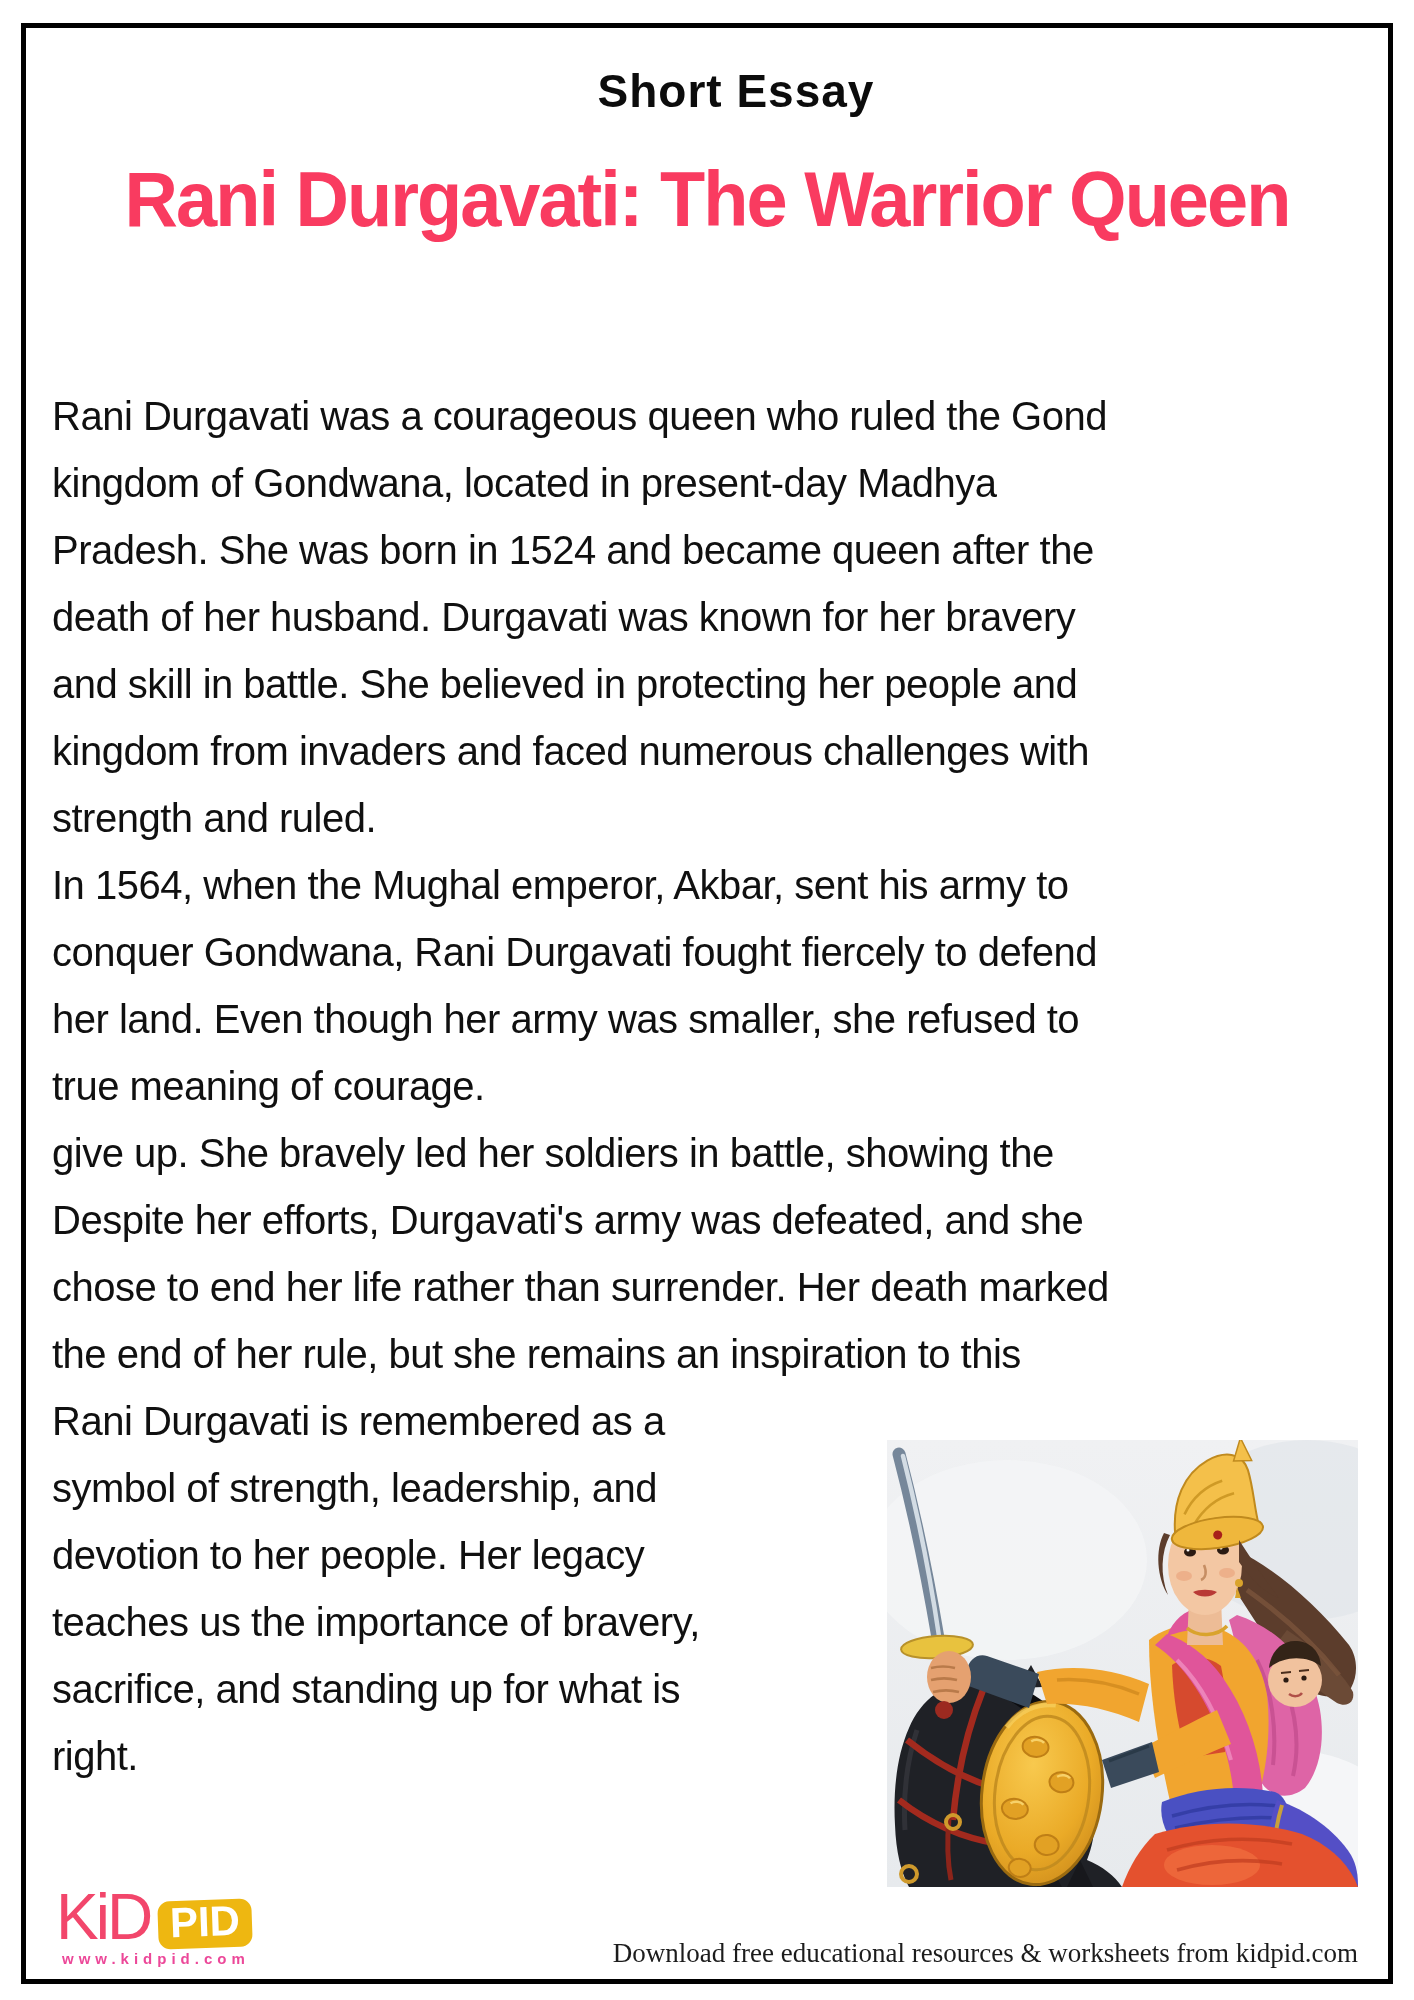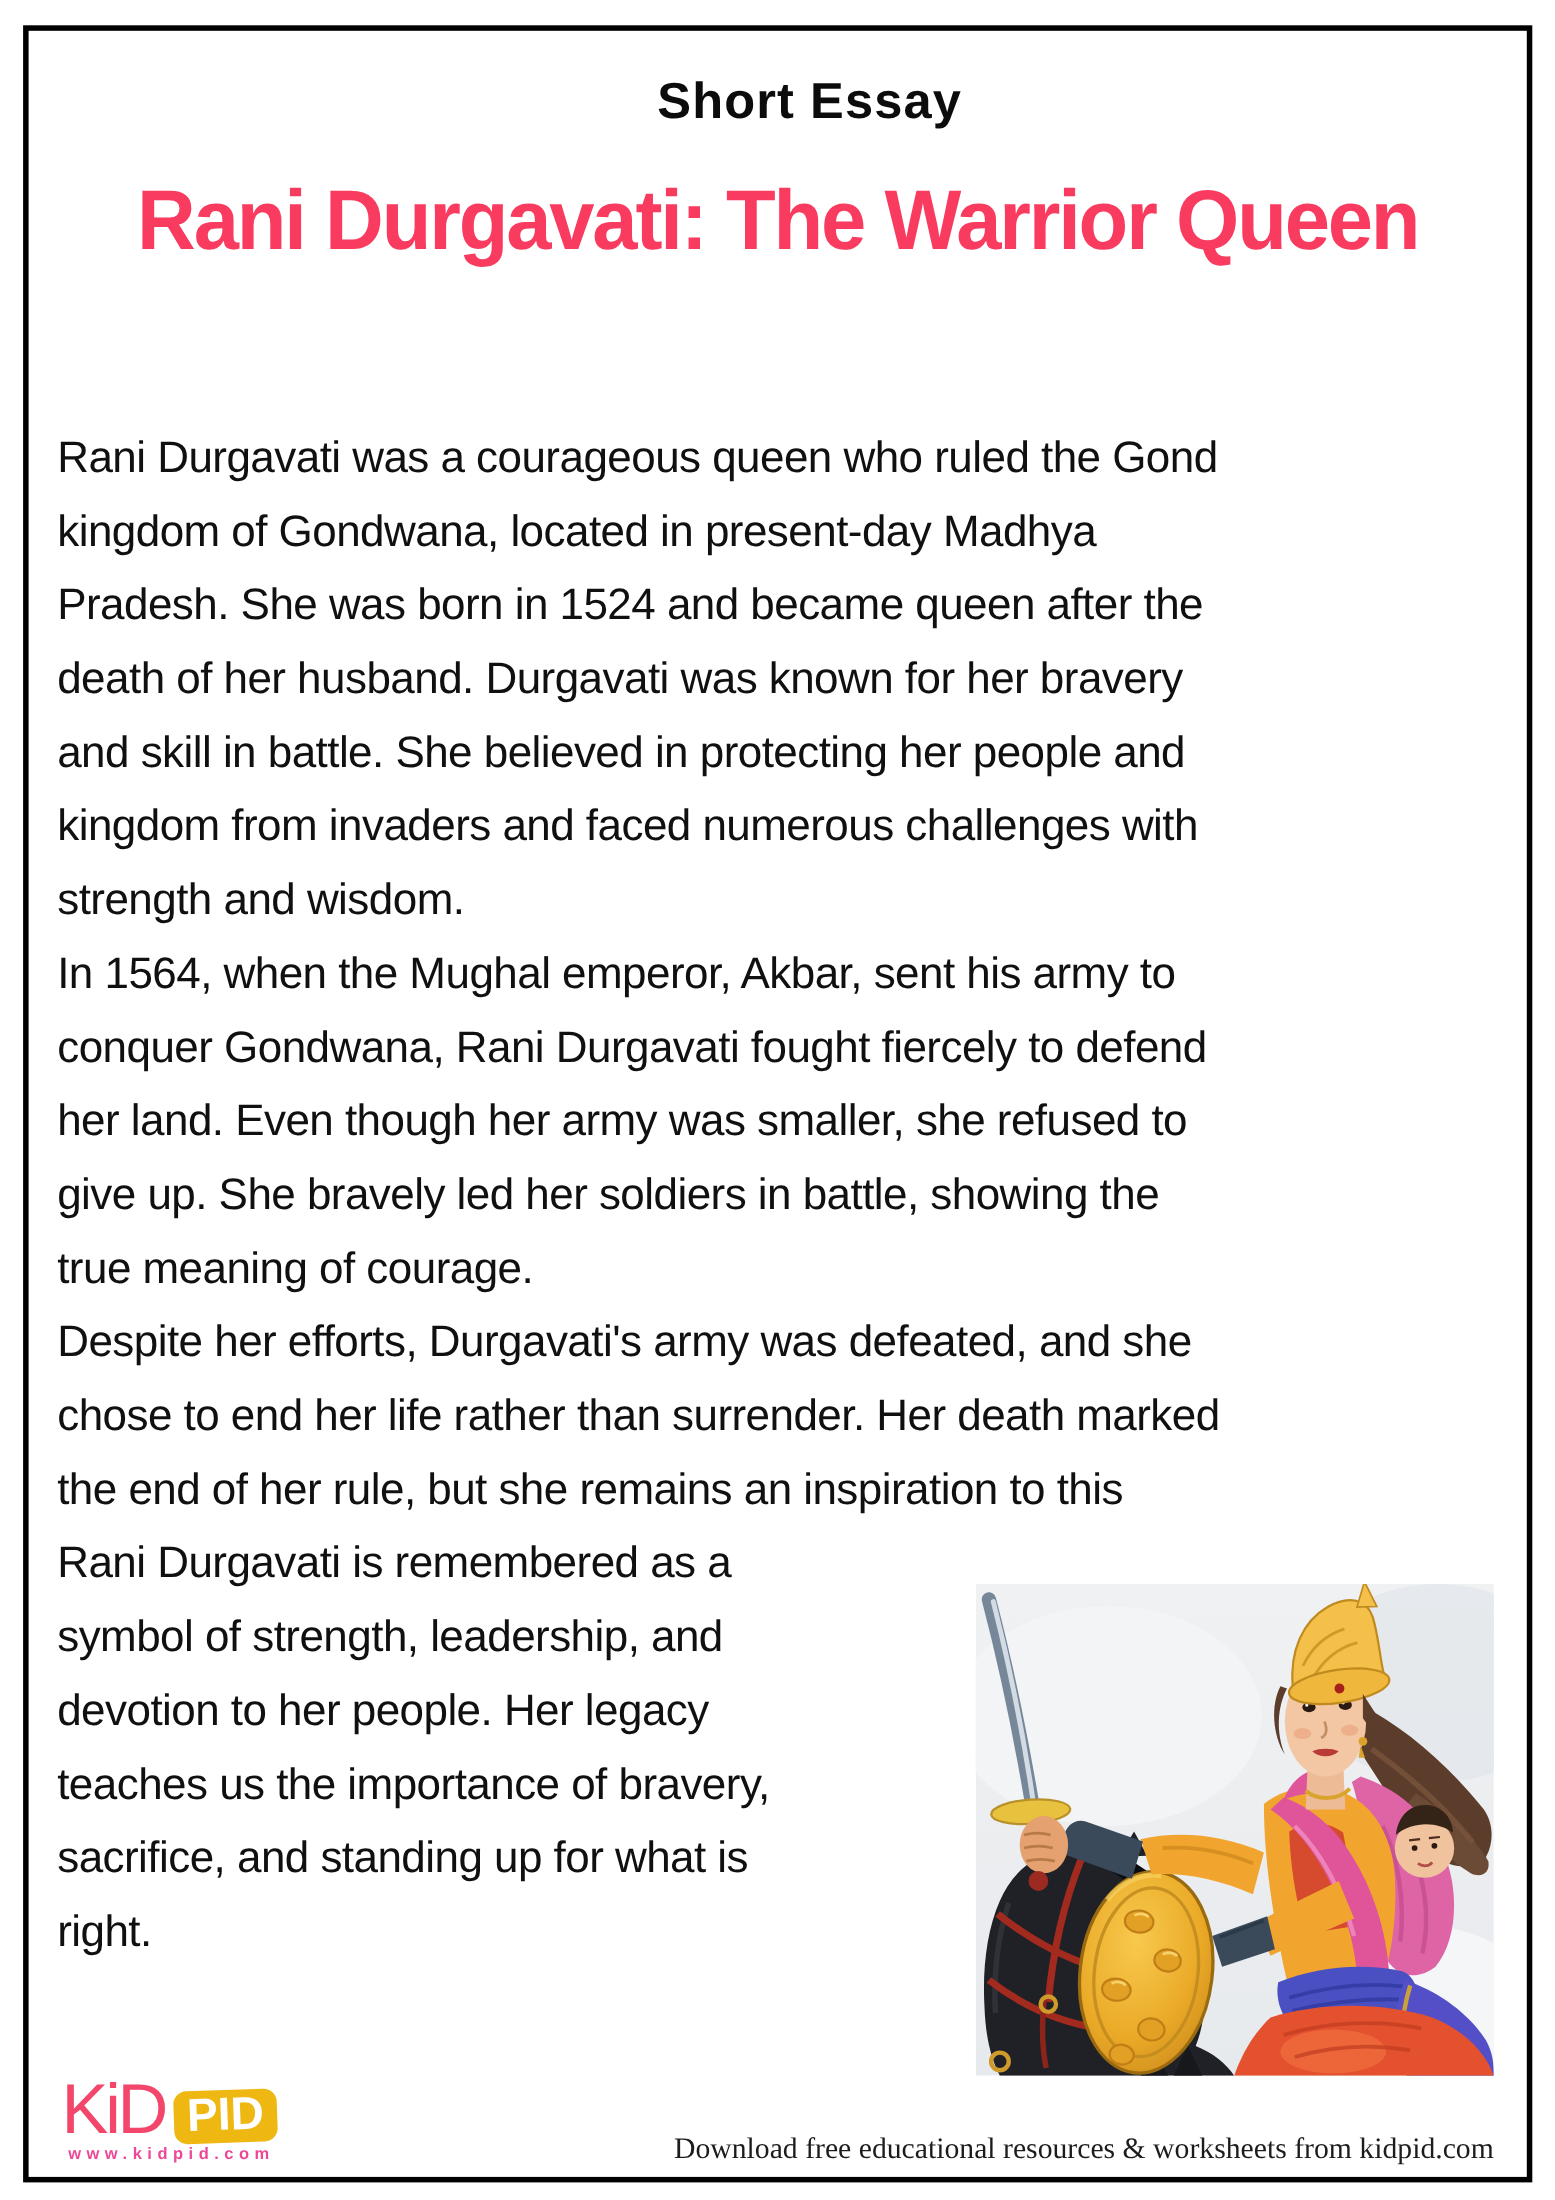--- a/index.html
+++ b/index.html
@@ -65,26 +65,26 @@
   <div class="subtitle">Short Essay</div>
   <h1 class="title">Rani Durgavati: The Warrior Queen</h1>
 
   <div class="essay">
     <div class="line">Rani Durgavati was a courageous queen who ruled the Gond</div>
     <div class="line">kingdom of Gondwana, located in present-day Madhya</div>
     <div class="line">Pradesh. She was born in 1524 and became queen after the</div>
     <div class="line">death of her husband. Durgavati was known for her bravery</div>
     <div class="line">and skill in battle. She believed in protecting her people and</div>
     <div class="line">kingdom from invaders and faced numerous challenges with</div>
-    <div class="line">strength and wisdom.</div>
+    <div class="line">strength and ruled.</div>
     <div class="line">In 1564, when the Mughal emperor, Akbar, sent his army to</div>
     <div class="line">conquer Gondwana, Rani Durgavati fought fiercely to defend</div>
     <div class="line">her land. Even though her army was smaller, she refused to</div>
+    <div class="line">true meaning of courage.</div>
     <div class="line">give up. She bravely led her soldiers in battle, showing the</div>
-    <div class="line">true meaning of courage.</div>
     <div class="line">Despite her efforts, Durgavati's army was defeated, and she</div>
     <div class="line">chose to end her life rather than surrender. Her death marked</div>
     <div class="line">the end of her rule, but she remains an inspiration to this</div>
     <div class="line">Rani Durgavati is remembered as a</div>
     <div class="line">symbol of strength, leadership, and</div>
     <div class="line">devotion to her people. Her legacy</div>
     <div class="line">teaches us the importance of bravery,</div>
     <div class="line">sacrifice, and standing up for what is</div>
     <div class="line">right.</div>
   </div>

